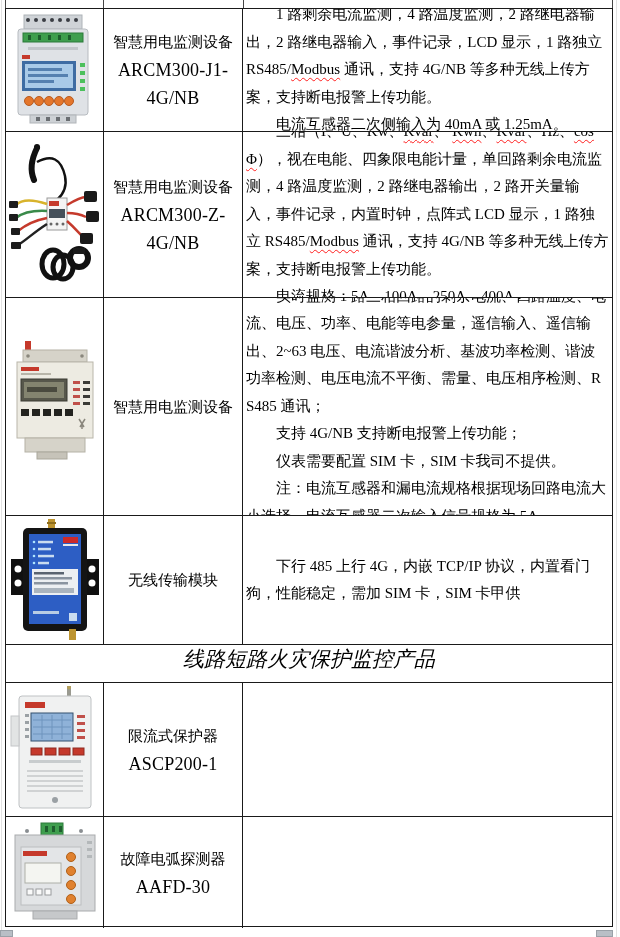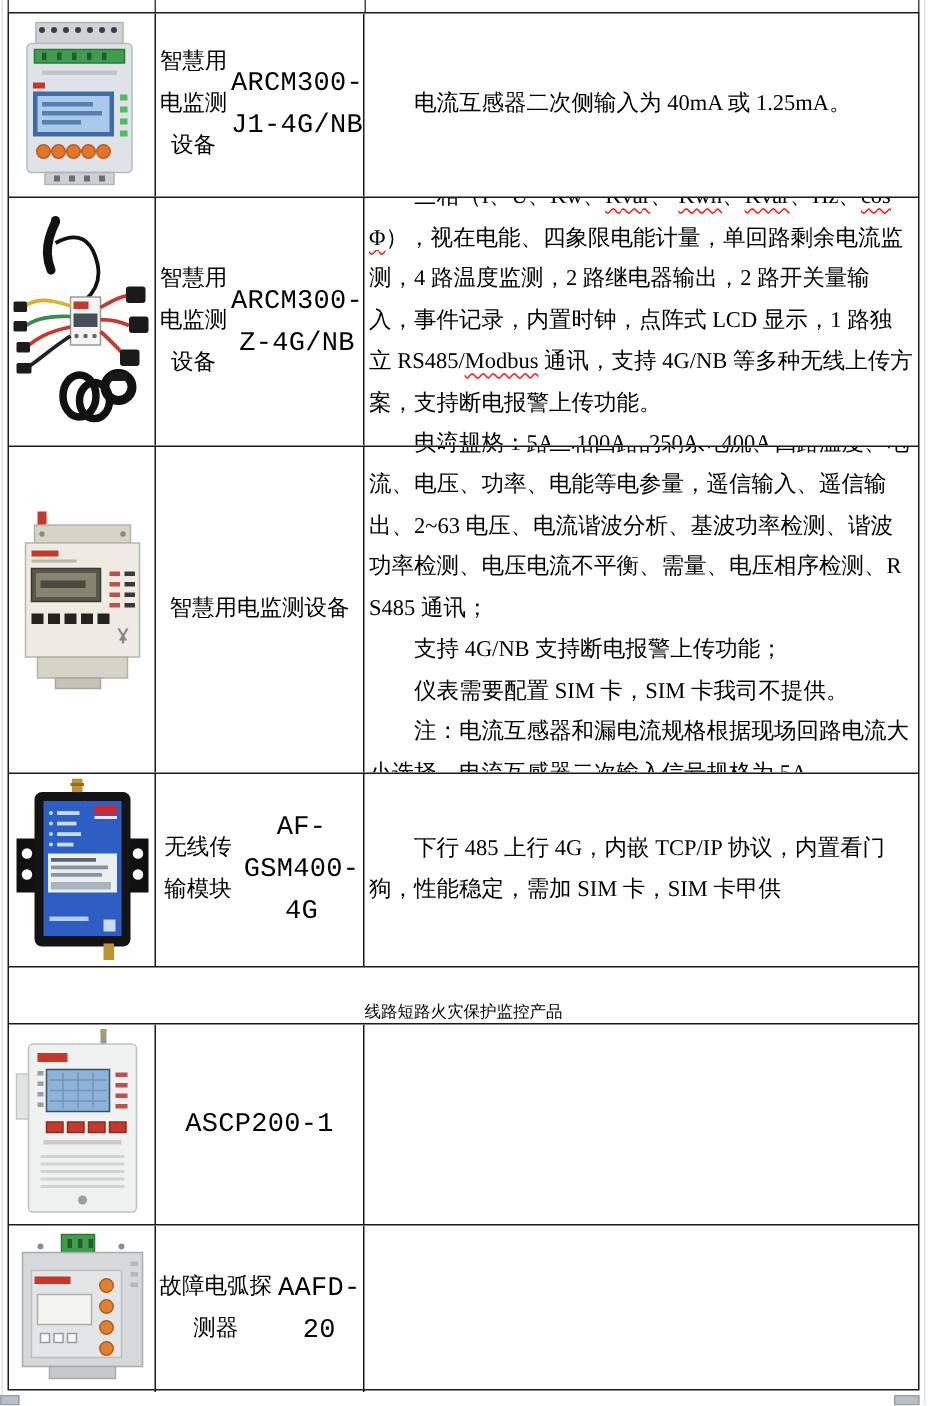--- a/index.html
+++ b/index.html
@@ -20,34 +20,34 @@
   .handle.br { left:596px; top:930px; width:17px; }
 
   .tbl {
     position:absolute; left:5px; top:8px; width:608px; height:919px;
     border:1px solid #1a1a1a; background:#fff;
   }
   .row { display:flex; border-bottom:1px solid #1a1a1a; overflow:hidden; }
   .row:last-child { border-bottom:none; }
   .cell { overflow:hidden; }
   .c-img  { width:98px;  border-right:1px solid #1a1a1a; display:flex; align-items:center; justify-content:center; }
-  .c-name { width:139px; border-right:1px solid #1a1a1a; display:flex; flex-direction:row; align-items:center; justify-content:center; text-align:center;font-family:Liberation Mono, monospace; }
+  .c-name { width:139px; border-right:1px solid #1a1a1a; display:flex; flex-direction:column; align-items:center; justify-content:center; text-align:center; }
   .c-desc { flex:1; display:flex; align-items:center; padding:0 3px; }
   .nm-cn { font-size:15px; line-height:28px; }
   .nm-en { font-size:18px; line-height:28px; letter-spacing:0.2px; }
   .desc { width:100%; }
   .desc p { margin:0; font-size:15px; line-height:27.5px; text-indent:2em; word-break:break-all; }
   .wavy {
     text-decoration-line: underline;
     text-decoration-style: wavy;
     text-decoration-color:#ff2020;
     text-decoration-thickness:1px;
     text-underline-offset:3px;
   }
-  .hdr-row { display:flex; align-items:flex-end; justify-content:center; border-bottom:1px solid #1a1a1a; font-size:11px; }
+  .hdr-row { display:flex; align-items:flex-start; justify-content:center; border-bottom:1px solid #1a1a1a; font-size:21px;font-style:italic; }
   svg { display:block; }
 </style>
 </head>
 <body>
 
 <div class="screen">
   <div class="page-edge left"></div>
   <div class="page-edge right"></div>
   <div class="stub" style="left:5px"></div>
   <div class="stub" style="left:103px"></div>
@@ -98,20 +98,21 @@
               <rect x="56" y="104" width="4" height="4" fill="#6a6e72"></rect>
           </svg>
         </div>
       </div>
       <div class="cell c-name">
         <div class="nm-cn">智慧用电监测设备</div>
         <div class="nm-en">ARCM300-J1-4G/NB</div>
       </div>
       <div class="cell c-desc">
         <div class="desc">
+          <p><span>1 路剩余电流监测，4 路温度监测，2 路继电器输出，2 路继电器输入，事件记录，LCD 显示，1 路独立 RS485/</span><span class="wavy">Modbus</span><span> 通讯，支持 4G/NB 等多种无线上传方案，支持断电报警上传功能。</span></p>
           <p><span>电流互感器二次侧输入为 40mA 或 1.25mA。</span></p>
         </div>
       </div>
     </div>
 
     <div class="row" style="height:166px">
       <div class="cell c-img">
         <div aria-label="power-monitor-with-antenna-and-ct-clamps-photo">
           <svg width="96" height="150" viewBox="0 0 96 150">
             <circle cx="30" cy="7" r="3" fill="#111"></circle>
@@ -232,21 +233,20 @@
             <rect x="27" y="63" width="34" height="2.5" fill="#8a94a0"></rect>
             <rect x="27" y="69" width="40" height="5" fill="#aab4be"></rect>
             <rect x="26" y="92" width="26" height="3" fill="#b8cce4"></rect>
             <rect x="62" y="94" width="8" height="8" fill="#c9dcf0"></rect>
             <rect x="62" y="110" width="7" height="11" fill="#bd9430"></rect>
           </svg>
         </div>
       </div>
       <div class="cell c-name">
         <div class="nm-cn">无线传输模块</div>
-        <div class="nm-en">AF-GSM400-4G</div>
       </div>
       <div class="cell c-desc">
         <div class="desc">
           <p><span>下行 485 上行 4G，内嵌 TCP/IP 协议，内置看门狗，性能稳定，需加 SIM 卡，SIM 卡甲供</span></p>
         </div>
       </div>
     </div>
 
     <div class="hdr-row" style="height:38px">
       <span>线路短路火灾保护监控产品</span>
@@ -279,20 +279,21 @@
             <rect x="20" y="84" width="56" height="2" fill="#d0d2d3"></rect>
               <rect x="20" y="89" width="56" height="2" fill="#d0d2d3"></rect>
               <rect x="20" y="94" width="56" height="2" fill="#d0d2d3"></rect>
               <rect x="20" y="99" width="56" height="2" fill="#d0d2d3"></rect>
               <rect x="20" y="104" width="56" height="2" fill="#d0d2d3"></rect>
             <circle cx="48" cy="114" r="3" fill="#9aa0a4"></circle>
           </svg>
         </div>
       </div>
       <div class="cell c-name">
+        <div class="nm-cn">限流式保护器</div>
         <div class="nm-en">ASCP200-1</div>
       </div>
     </div>
 
     <div class="row" style="height:111px">
       <div class="cell c-img">
         <div aria-label="arc-fault-detector-photo">
           <svg width="96" height="104" viewBox="0 0 96 104">
             <rect x="34" y="2" width="22" height="12" fill="#3f9e4e" stroke="#2d7a3a"></rect>
             <rect x="38" y="5" width="3" height="6" fill="#1e5e2e"></rect>
@@ -313,21 +314,21 @@
             <circle cx="64" cy="36" r="4.5" fill="#e0812f" stroke="#b06018"></circle>
             <circle cx="64" cy="50" r="4.5" fill="#e0812f" stroke="#b06018"></circle>
             <circle cx="64" cy="64" r="4.5" fill="#e0812f" stroke="#b06018"></circle>
             <circle cx="64" cy="78" r="4.5" fill="#e0812f" stroke="#b06018"></circle>
             <rect x="26" y="90" width="44" height="8" fill="#c6c8ca" stroke="#a9abad"></rect>
           </svg>
         </div>
       </div>
       <div class="cell c-name">
         <div class="nm-cn">故障电弧探测器</div>
-        <div class="nm-en">AAFD-20</div>
+        <div class="nm-en">AAFD-30</div>
       </div>
     </div>
 
   </div>
 
   <div class="handle bl"></div>
   <div class="handle br"></div>
 </div>
 
 </body></html>

